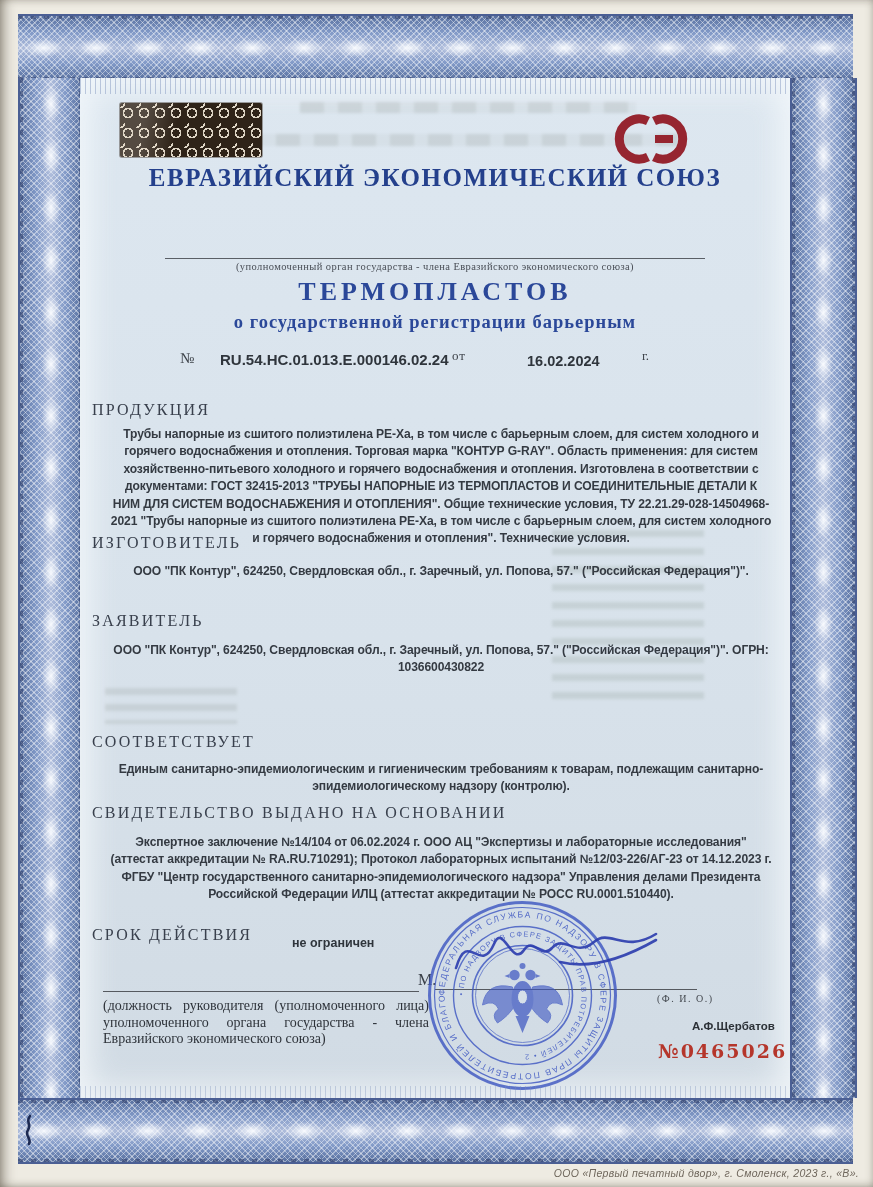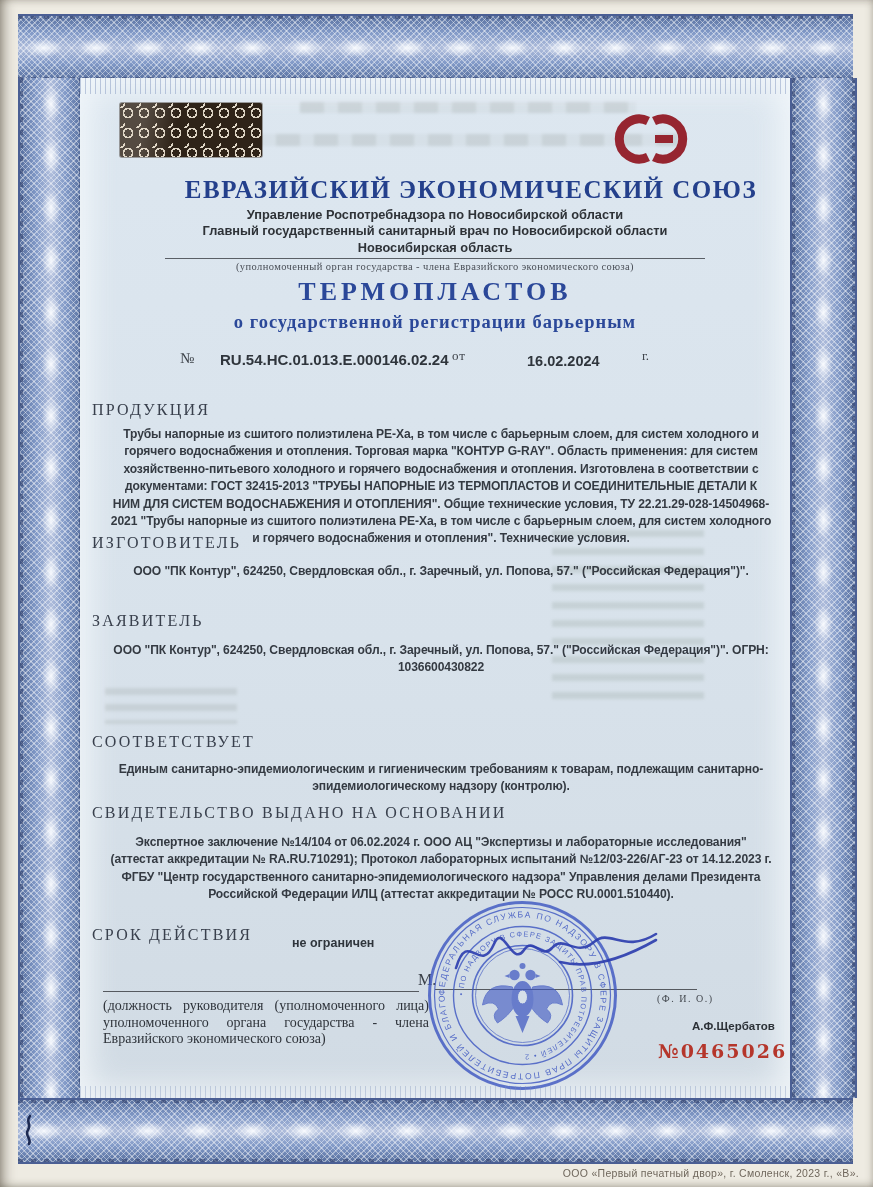--- a/index.html
+++ b/index.html
@@ -56,22 +56,22 @@
     left:40px;top:25px;width:142px;height:54px;border-radius:2px;
     background-color:#2f2318;
     background-image:
       radial-gradient(circle 6.5px at 8px 10px, rgba(0,0,0,0) 0 3.8px, rgba(232,222,206,.95) 3.8px 5.4px, rgba(0,0,0,0) 5.4px),
       radial-gradient(circle 6.5px at 0px 0px, rgba(0,0,0,0) 0 3.8px, rgba(232,222,206,.95) 3.8px 5.4px, rgba(0,0,0,0) 5.4px),
       linear-gradient(100deg, rgba(255,255,255,.18) 0 18%, rgba(255,255,255,0) 40%);
     background-size:16px 20px,16px 20px,100% 100%;
     box-shadow:0 0 0 1px rgba(47,35,24,.4);
   }
   
-  .union-title{top:98px;font-family:"Liberation Serif",serif;font-weight:bold;
-    font-size:25px;letter-spacing:1.5px;color:#24408c;padding-left:36px;}
+  .union-title{top:86px;font-family:"Liberation Serif",serif;font-weight:bold;
+    font-size:25px;letter-spacing:1.5px;color:#24408c;}
   .auth{font-weight:bold;font-size:12.8px;color:#2e3237;line-height:16.4px;}
   .auth-block{top:129px;}
   .auth-underline{left:85px;top:180px;width:540px;border-bottom:1.2px solid #5a5f66;}
   .auth-caption{top:183px;font-family:"Liberation Serif",serif;font-size:10.5px;
     letter-spacing:.4px;color:#4a4f57;}
   .cert-title{top:199px;font-family:"Liberation Serif",serif;font-weight:bold;
     font-size:26px;letter-spacing:4px;color:#2b4899;}
   .cert-subtitle{top:234px;font-family:"Liberation Serif",serif;font-weight:bold;
     font-size:18.5px;letter-spacing:1px;color:#2b4899;}
   .serif-label{font-family:"Liberation Serif",serif;color:#3c4148;}
@@ -105,21 +105,21 @@
   .ghost2{left:120px;top:56px;width:478px;height:12px;}
   .ghost-col{left:472px;top:452px;width:152px;height:176px;
     background:repeating-linear-gradient(180deg, rgba(100,118,100,.28) 0 7px, rgba(100,118,100,0) 7px 18px);}
   .ghost-left{left:25px;top:610px;width:132px;height:36px;
     background:repeating-linear-gradient(180deg, rgba(104,110,98,.25) 0 7px, rgba(104,110,98,0) 7px 16px);}
   
   .stamp-svg{left:345px;top:820px;}
   .autograph-svg{left:330px;top:832px;}
   .logo-svg{left:522px;top:32px;}
   
-  .footer{position:absolute;right:14px;top:1167px;font-size:10.5px;color:#6f675c;letter-spacing:.3px;}
+  .footer{position:absolute;right:14px;top:1167px;font-size:10.5px;color:#6f675c;letter-spacing:.3px;font-style:italic;}
   .pen-mark{position:absolute;left:22px;top:1113px;}
 </style>
 </head>
 <body>
 
 <div class="photo">
 
   <div class="fr fr-h fr-top"></div>
   <div class="fr fr-h fr-bottom"></div>
   <div class="fr fr-v fr-left"></div>
@@ -136,25 +136,20 @@
 
     <svg class="abs logo-svg" width="96" height="60" viewBox="0 0 96 60">
       <g fill="none" stroke="#962530" stroke-width="9">
         <path d="M46,11 A20,20 0 1 0 46,47"></path>
         <path d="M52,11 A20,20 0 1 1 52,47"></path>
         <line x1="53" y1="29" x2="71" y2="29" stroke-width="8"></line>
       </g>
     </svg>
 
     <div class="abs center union-title">ЕВРАЗИЙСКИЙ ЭКОНОМИЧЕСКИЙ СОЮЗ</div>
-    <div class="abs center auth-block">
-      <div class="auth">Управление Роспотребнадзора по Новосибирской области</div>
-      <div class="auth">Главный государственный санитарный врач по Новосибирской области</div>
-      <div class="auth">Новосибирская область</div>
-    </div>
     <div class="abs auth-underline"></div>
     <div class="abs center auth-caption">(уполномоченный орган государства - члена Евразийского экономического союза)</div>
 
     <div class="abs center cert-title">ТЕРМОПЛАСТОВ</div>
     <div class="abs center cert-subtitle">о государственной регистрации барьерным</div>
 
     <span class="abs serif-label no-label">№</span>
     <span class="abs no-value">RU.54.HC.01.013.E.000146.02.24</span>
     <span class="abs serif-label of-label">от</span>
     <span class="abs date-value">16.02.2024</span>

